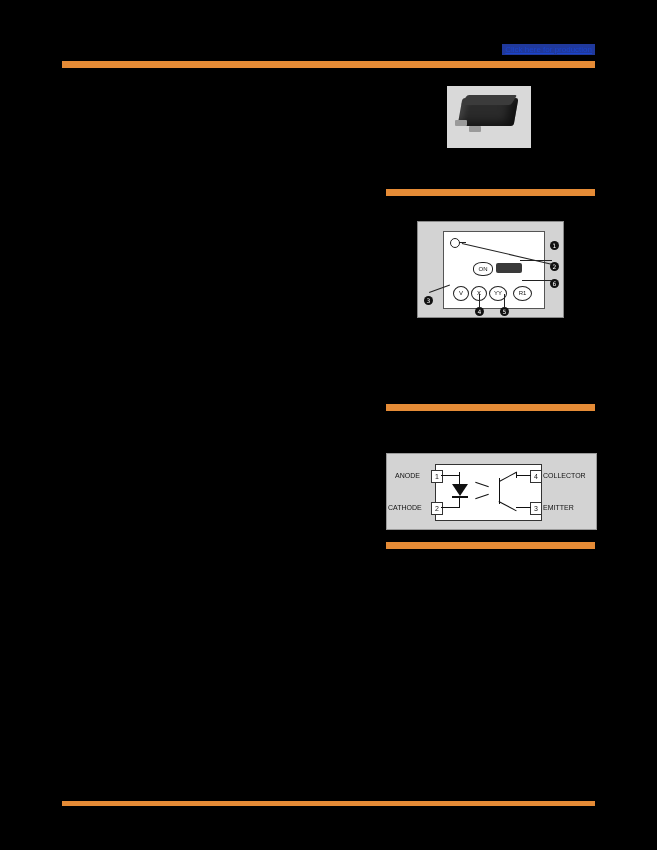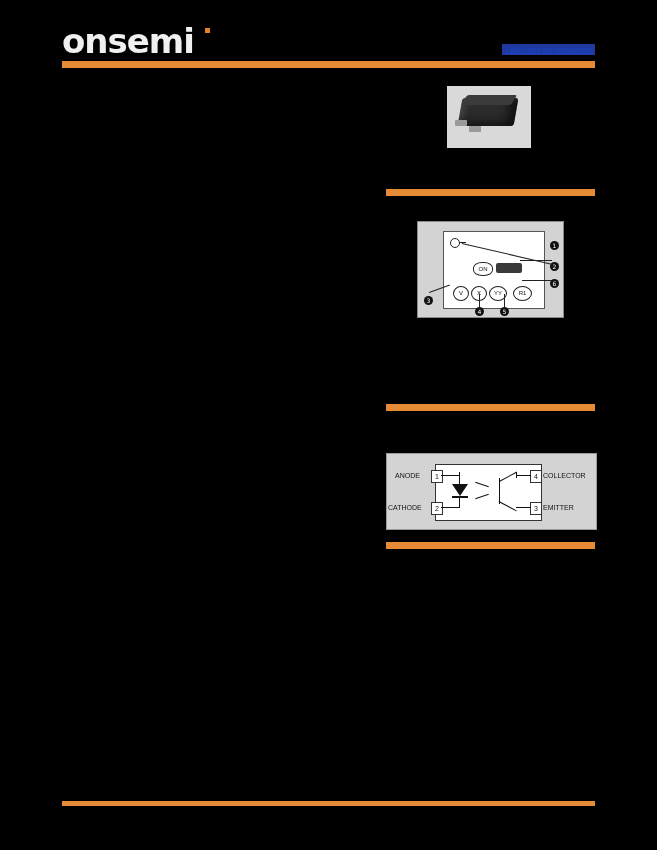--- a/index.html
+++ b/index.html
@@ -322,24 +322,20 @@
     background: #c5742b;
     padding: 0 2px;
     white-space: nowrap;
   }
 </style>
 </head>
 <body>
 
 <div class="page">
 
-  <div class="logo">
-    <div class="logo-text">onsemi</div>
-    <span class="logo-mark"></span>
-  </div>
 
   <a class="header-link" href="#">Click here for production</a>
 
   <div class="rule rule-top"></div>
   <div class="rule rule-sec1"></div>
   <div class="rule rule-sec2"></div>
   <div class="rule rule-sec3"></div>
   <div class="rule rule-footer"></div>
 
   <div class="pkg-photo">

